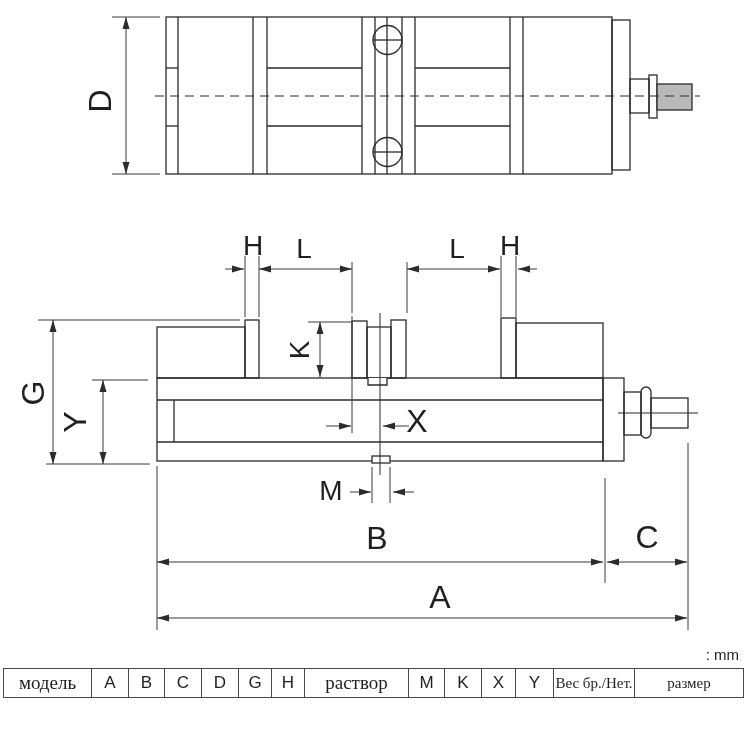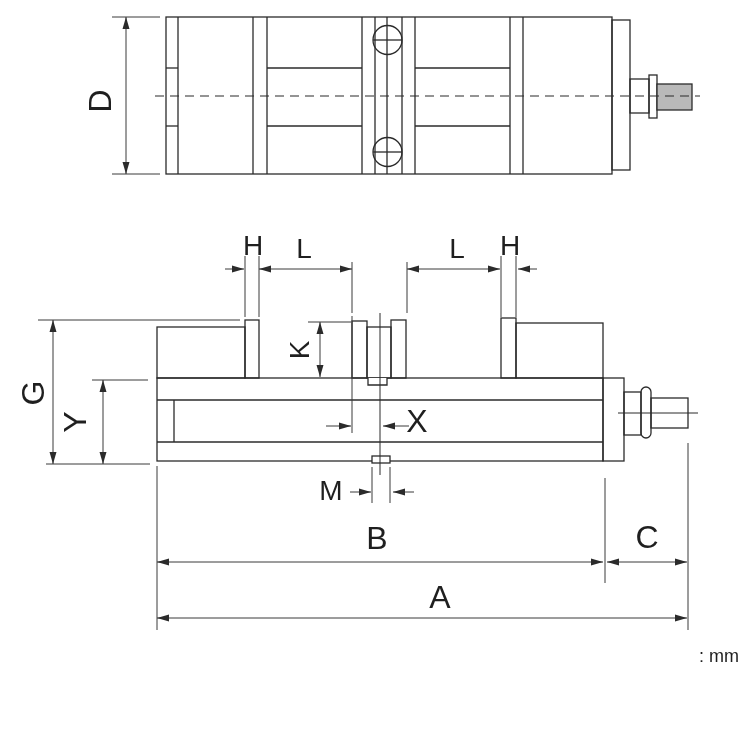--- a/index.html
+++ b/index.html
@@ -2,21 +2,21 @@
 <html><head>
 <meta charset="utf-8">
 <style>
   html,body{margin:0;padding:0;background:#fff;}
   #stage{position:relative;width:749px;height:729px;background:#ffffff;overflow:hidden;
          font-family:"Liberation Sans",sans-serif;}
   #drawing{position:absolute;left:0;top:0;}
   .dimtext{font-family:"Liberation Sans",sans-serif;fill:#1f1f1f;}
   .big{font-size:32px;}
   .mid{font-size:28px;}
-  #units-note{position:absolute;top:646px;right:10px;font-size:18px;color:#1f1f1f;
+  #units-note{position:absolute;top:646px;right:10px;font-size:15px;color:#1f1f1f;
               font-family:"Liberation Sans",sans-serif;margin-left:24px;}
   #spec-table{position:absolute;left:3px;top:668px;border-collapse:collapse;table-layout:fixed;
               width:740px;}
   #spec-table td,#spec-table th{border:1px solid #4a4a4a;text-align:center;padding:0;
               overflow:hidden;white-space:nowrap;color:#1f1f1f;font-weight:normal;}
   #spec-table tr.hd{height:29px;}
   #spec-table tr.dt{height:27px;}
   .cyr{font-family:"Liberation Serif",serif;font-size:19px;}
   .cyr-sm{font-family:"Liberation Serif",serif;font-size:15px;}
   .lat{font-family:"Liberation Sans",sans-serif;font-size:17px;}
@@ -162,16 +162,32 @@
         <col style="width:104px">
     <col style="width:36px">
         <col style="width:37px">
         <col style="width:34px">
         <col style="width:38px">
     <col style="width:40px">
         <col style="width:41px">
         <col style="width:109px">
   </colgroup>
   <tbody>
+        <tr class="hd">
+    <th class="cyr">модель</th>
+    <th class="lat">A</th>
+    <th class="lat">B</th>
+    <th class="lat">C</th>
+    <th class="lat">D</th>
+    <th class="lat">G</th>
+    <th class="lat">H</th>
+    <th class="cyr">раствор</th>
+    <th class="lat">M</th>
+    <th class="lat">K</th>
+    <th class="lat">X</th>
+    <th class="lat">Y</th>
+    <th class="cyr-sm" colspan="2">Вес бр./Нет.</th>
+    <th class="cyr-sm">размер</th>
+  </tr>
 </tbody>
     </table>
 
 </div>
 
 </body></html>

